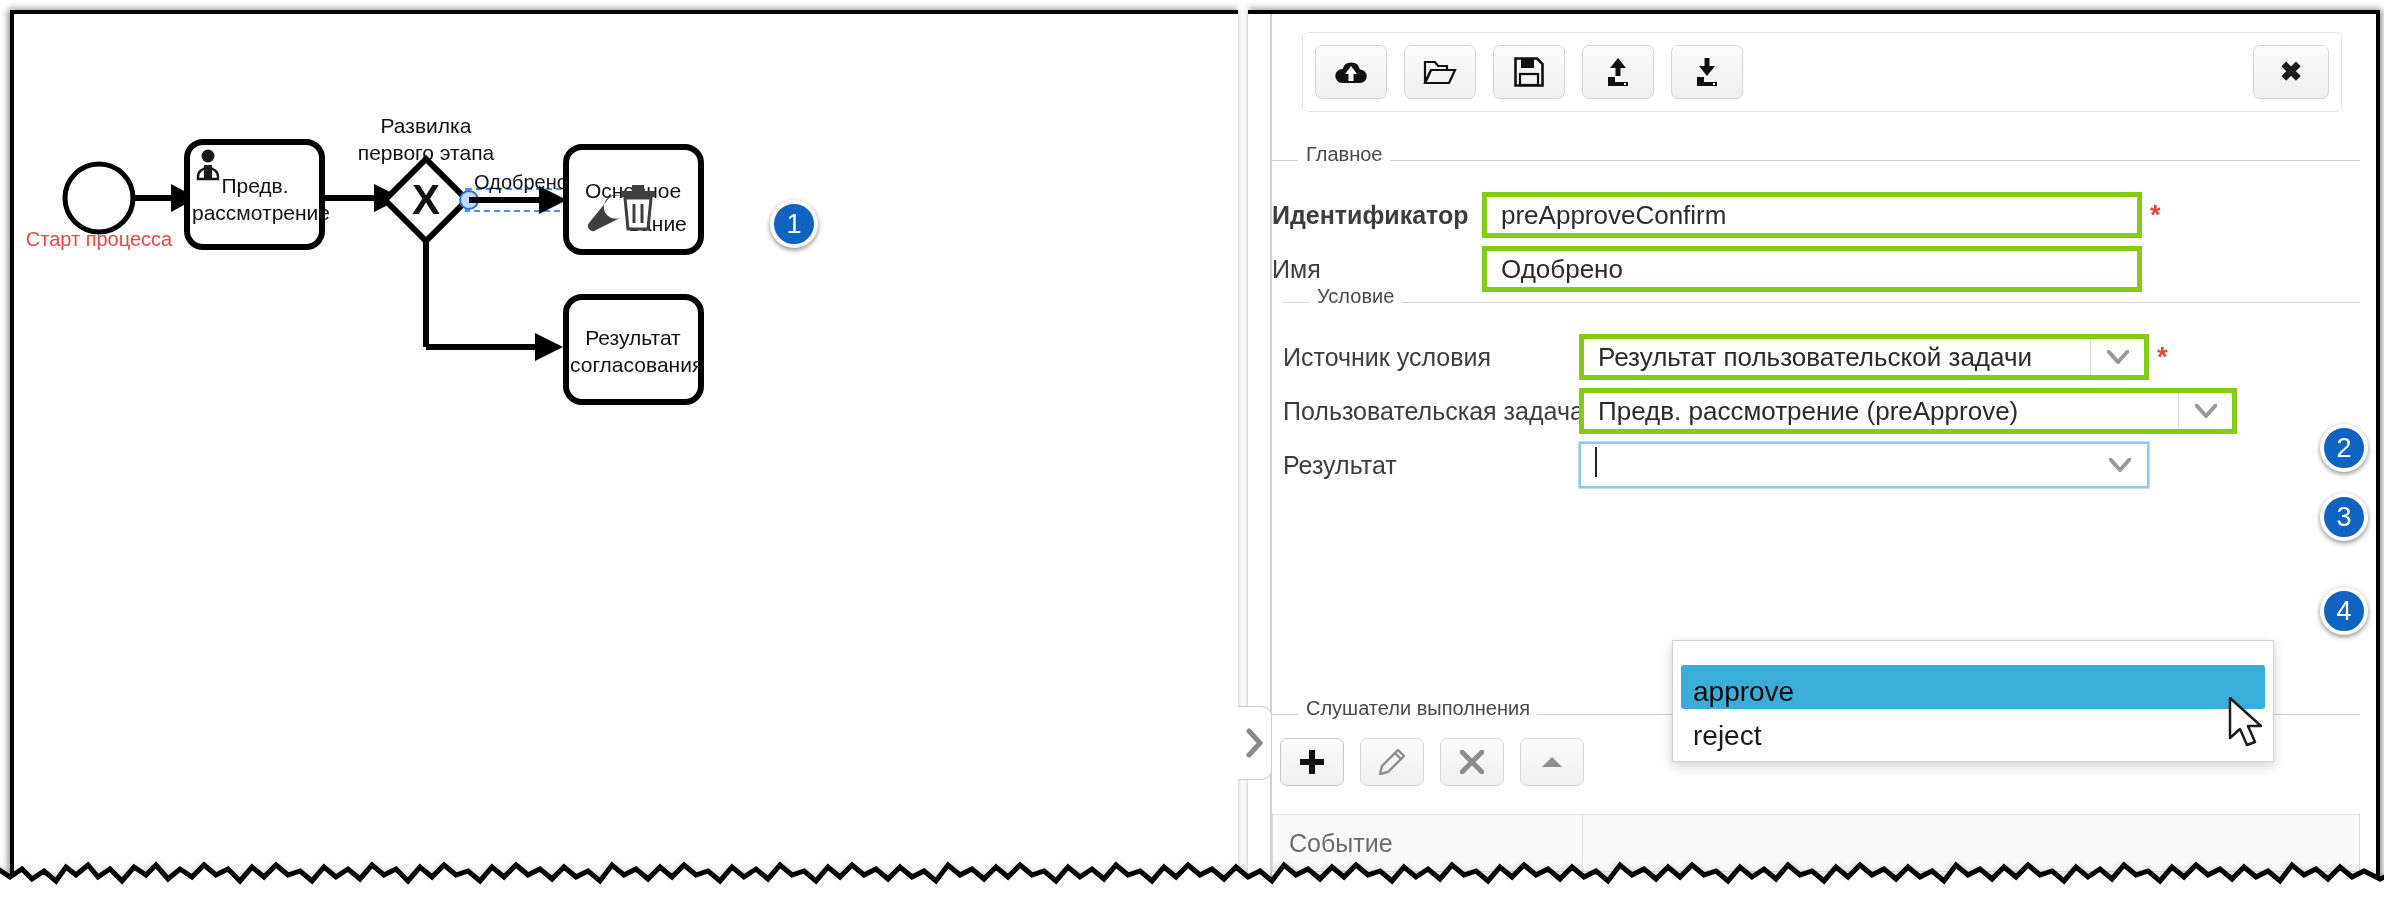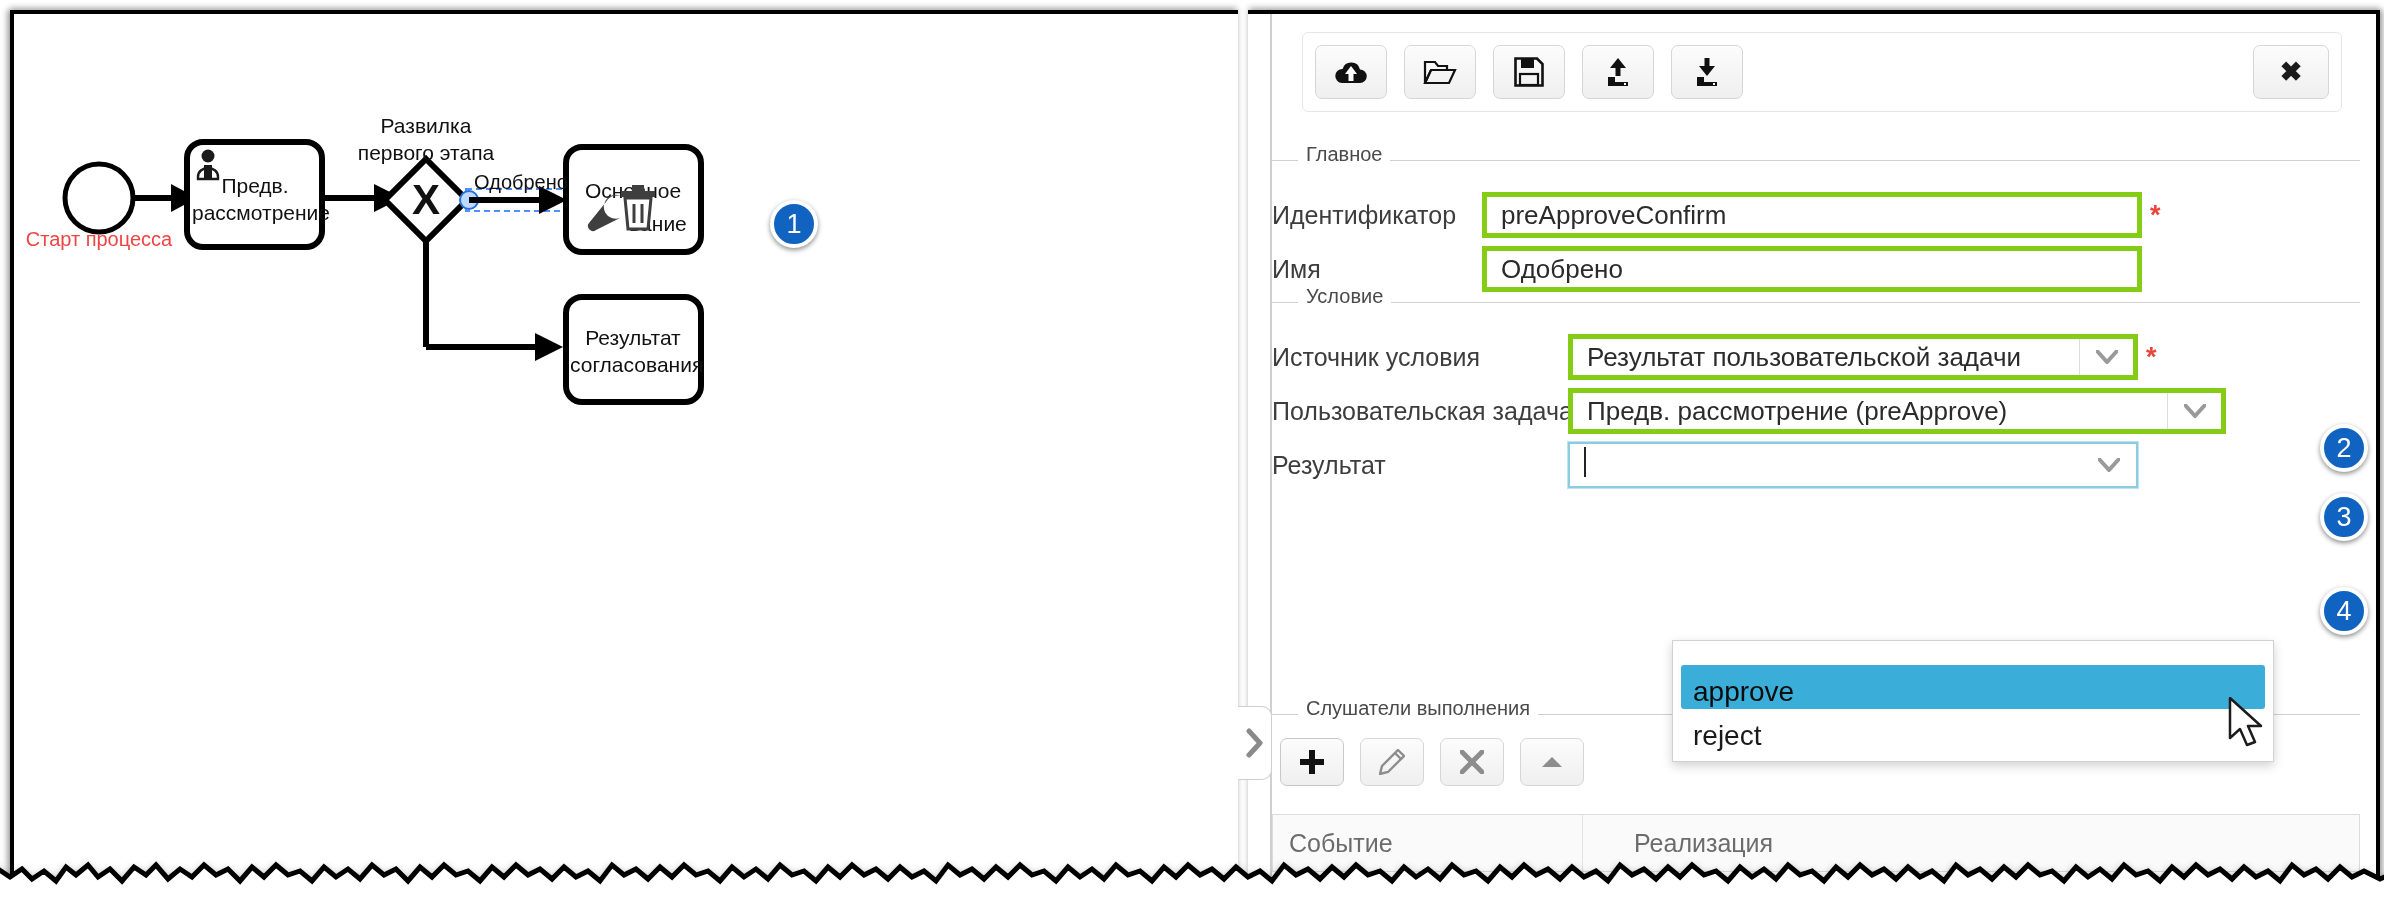--- a/index.html
+++ b/index.html
@@ -350,32 +350,32 @@
         </div>
         <div class="tb-spacer"></div>
         <div class="tb-close">✖</div>
       </div>
 
       <div class="fs" style="top:146px;height:132px;">
         <div class="fs-rule"></div>
         <div class="fs-legend">Главное</div>
 
         <div class="row" style="left:0;top:32px;width:100%;">
-          <div class="lbl" style="width:196px;">Идентификатор</div>
+          <div class="lbl" style="width:196px;font-weight:bold;">Идентификатор</div>
           <div class="fld" style="width:660px;margin-left:14px;">preApproveConfirm</div>
           <div class="req">*</div>
         </div>
 
         <div class="row" style="left:0;top:86px;width:100%;">
           <div class="lbl" style="width:196px;">Имя</div>
           <div class="fld" style="width:660px;margin-left:14px;">Одобрено</div>
         </div>
       </div>
 
-      <div class="fs" style="top:288px;height:200px;">
+      <div class="fs" style="top:288px;height:200px;margin-left:11px;">
         <div class="fs-rule"></div>
         <div class="fs-legend">Условие</div>
 
         <div class="row" style="left:0;top:32px;width:100%;">
           <div class="lbl" style="width:282px;">Источник условия</div>
           <div class="fld sel" style="width:570px;margin-left:14px;">
             <span class="sel-text">Результат пользовательской задачи</span>
             <span class="sel-arrow">
               <svg width="22" height="14" viewBox="0 0 22 14">
                   <path d="M1 1 L11 12 L21 1" fill="none" stroke="#9a9a9a" stroke-width="4" stroke-linecap="round"></path>
@@ -439,21 +439,20 @@
             <svg width="24" height="16" viewBox="0 0 24 16">
               <polygon points="12,3 22,13 2,13" fill="#8d8d8d"></polygon>
             </svg>
           </div>
         </div>
       </div>
 
       <div id="lst-table">
         <div class="thead">
           <div class="th c1">Событие</div>
-          <div class="th c2">Реализация</div>
         </div>
       </div>
 
     </div>
   </div>
 
   <div id="collapse-handle">
     <svg width="20" height="30" viewBox="0 0 20 30">
       <path d="M4 3 L15 15 L4 27" fill="none" stroke="#8a8a8a" stroke-width="5" stroke-linecap="round" stroke-linejoin="round"></path>
     </svg>

